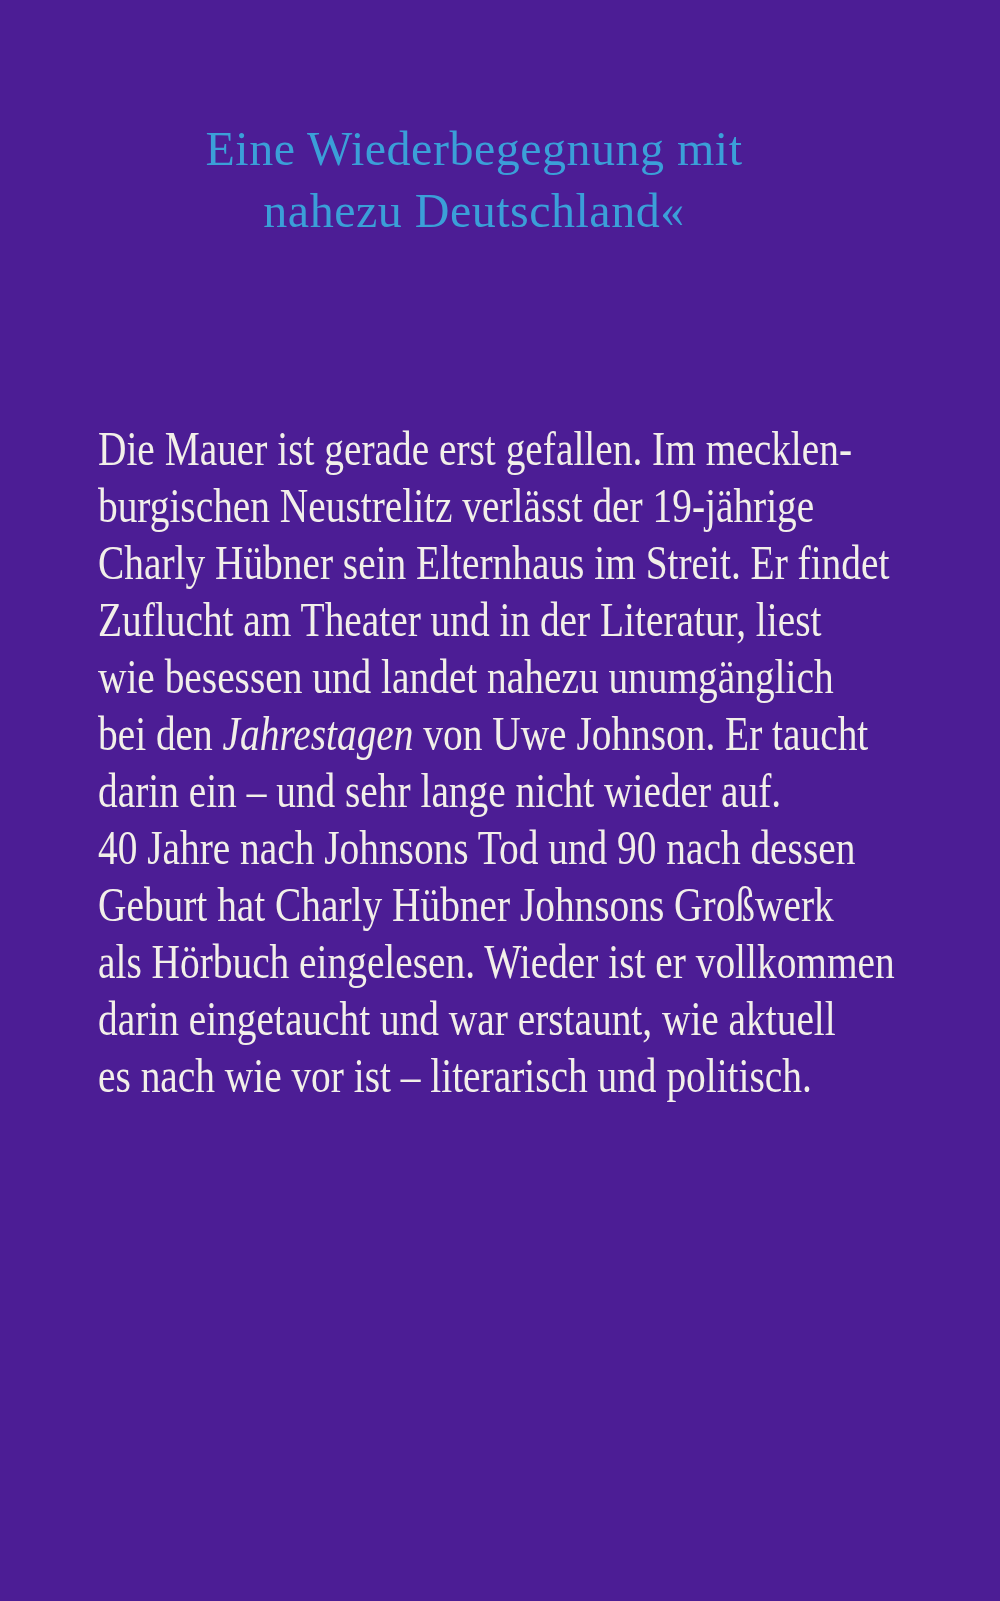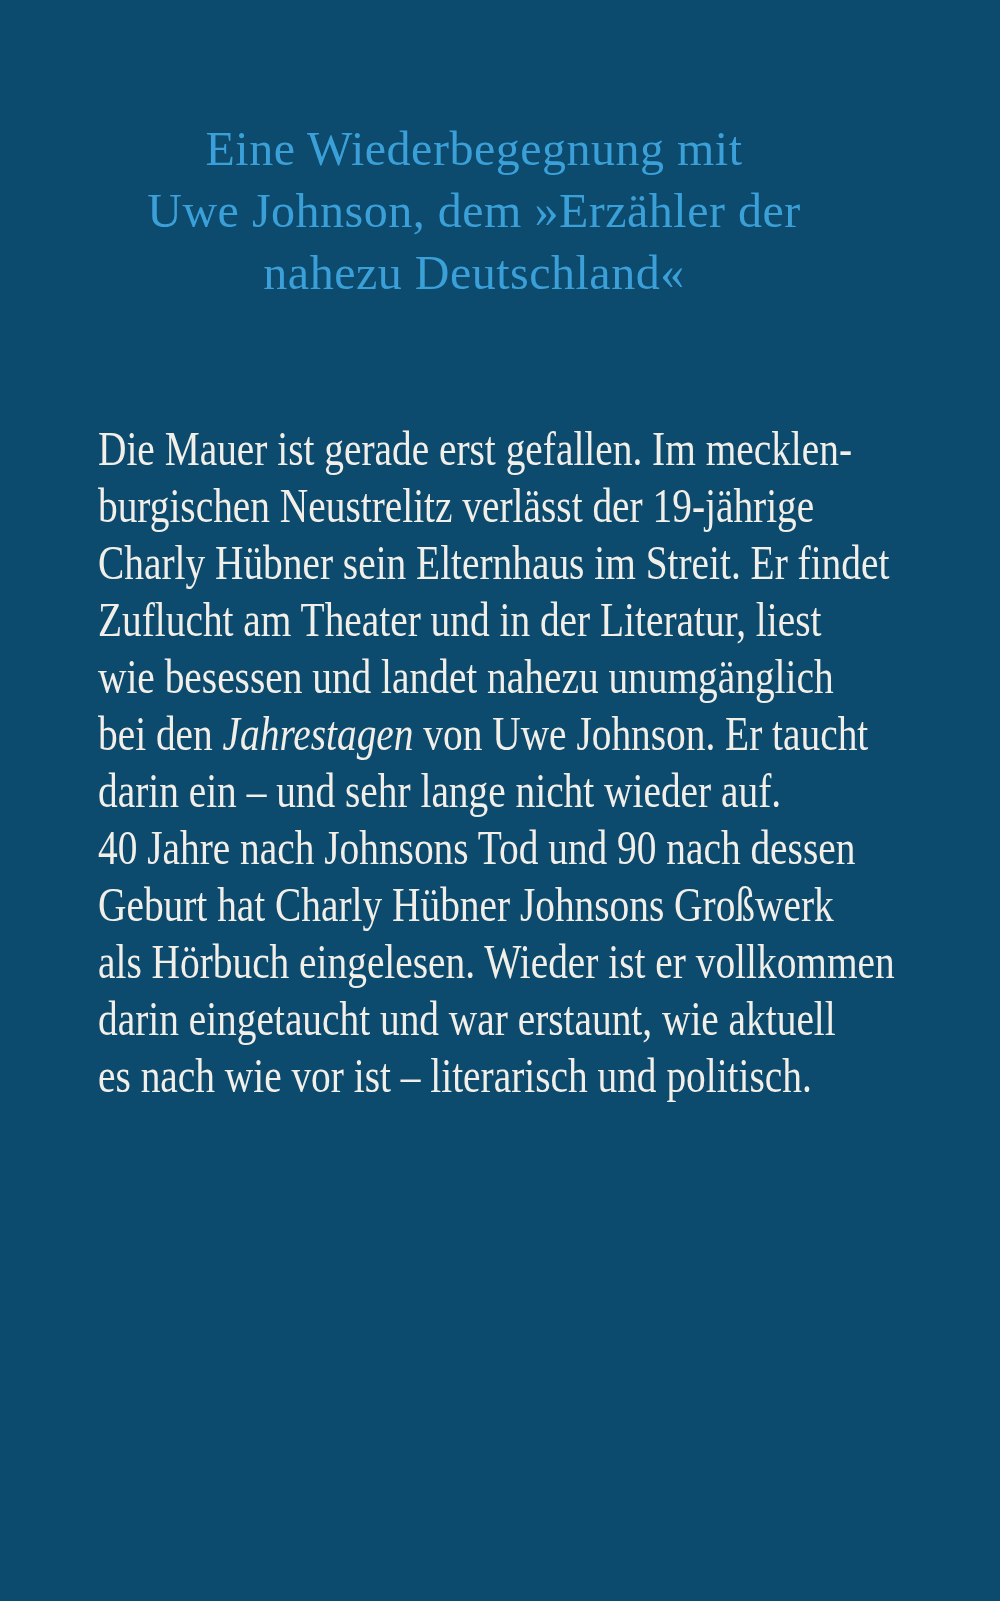--- a/index.html
+++ b/index.html
@@ -46,25 +46,24 @@
     height: 57px;
     white-space: nowrap;
   }
   .bodytext em {
     font-style: italic;
   }
 </style>
 </head>
 <body style="background: rgb(2, 8, 16);">
 
-<div class="page" style="background: #0c4a6e;">
+<div class="page" style="background: #4c1d95;">
 
   <div class="heading" style="color: rgb(59, 159, 216);">
     <div class="h-line">Eine Wiederbegegnung mit</div>
-    <div class="h-line">Uwe Johnson, dem »Erzähler der</div>
     <div class="h-line">nahezu Deutschland«</div>
   </div>
 
   <div class="bodytext" style="color: rgb(242, 239, 233);">
       <div class="line"><span>Die Mauer ist gerade erst gefallen. Im mecklen-</span></div>
       <div class="line"><span>burgischen Neustrelitz verlässt der 19-jährige</span></div>
       <div class="line"><span>Charly Hübner sein Elternhaus im Streit. Er findet</span></div>
       <div class="line"><span>Zuflucht am Theater und in der Literatur, liest</span></div>
       <div class="line"><span>wie besessen und landet nahezu unumgänglich</span></div>
       <div class="line"><span>bei den </span><em>Jahrestagen</em><span> von Uwe Johnson. Er taucht</span></div>

